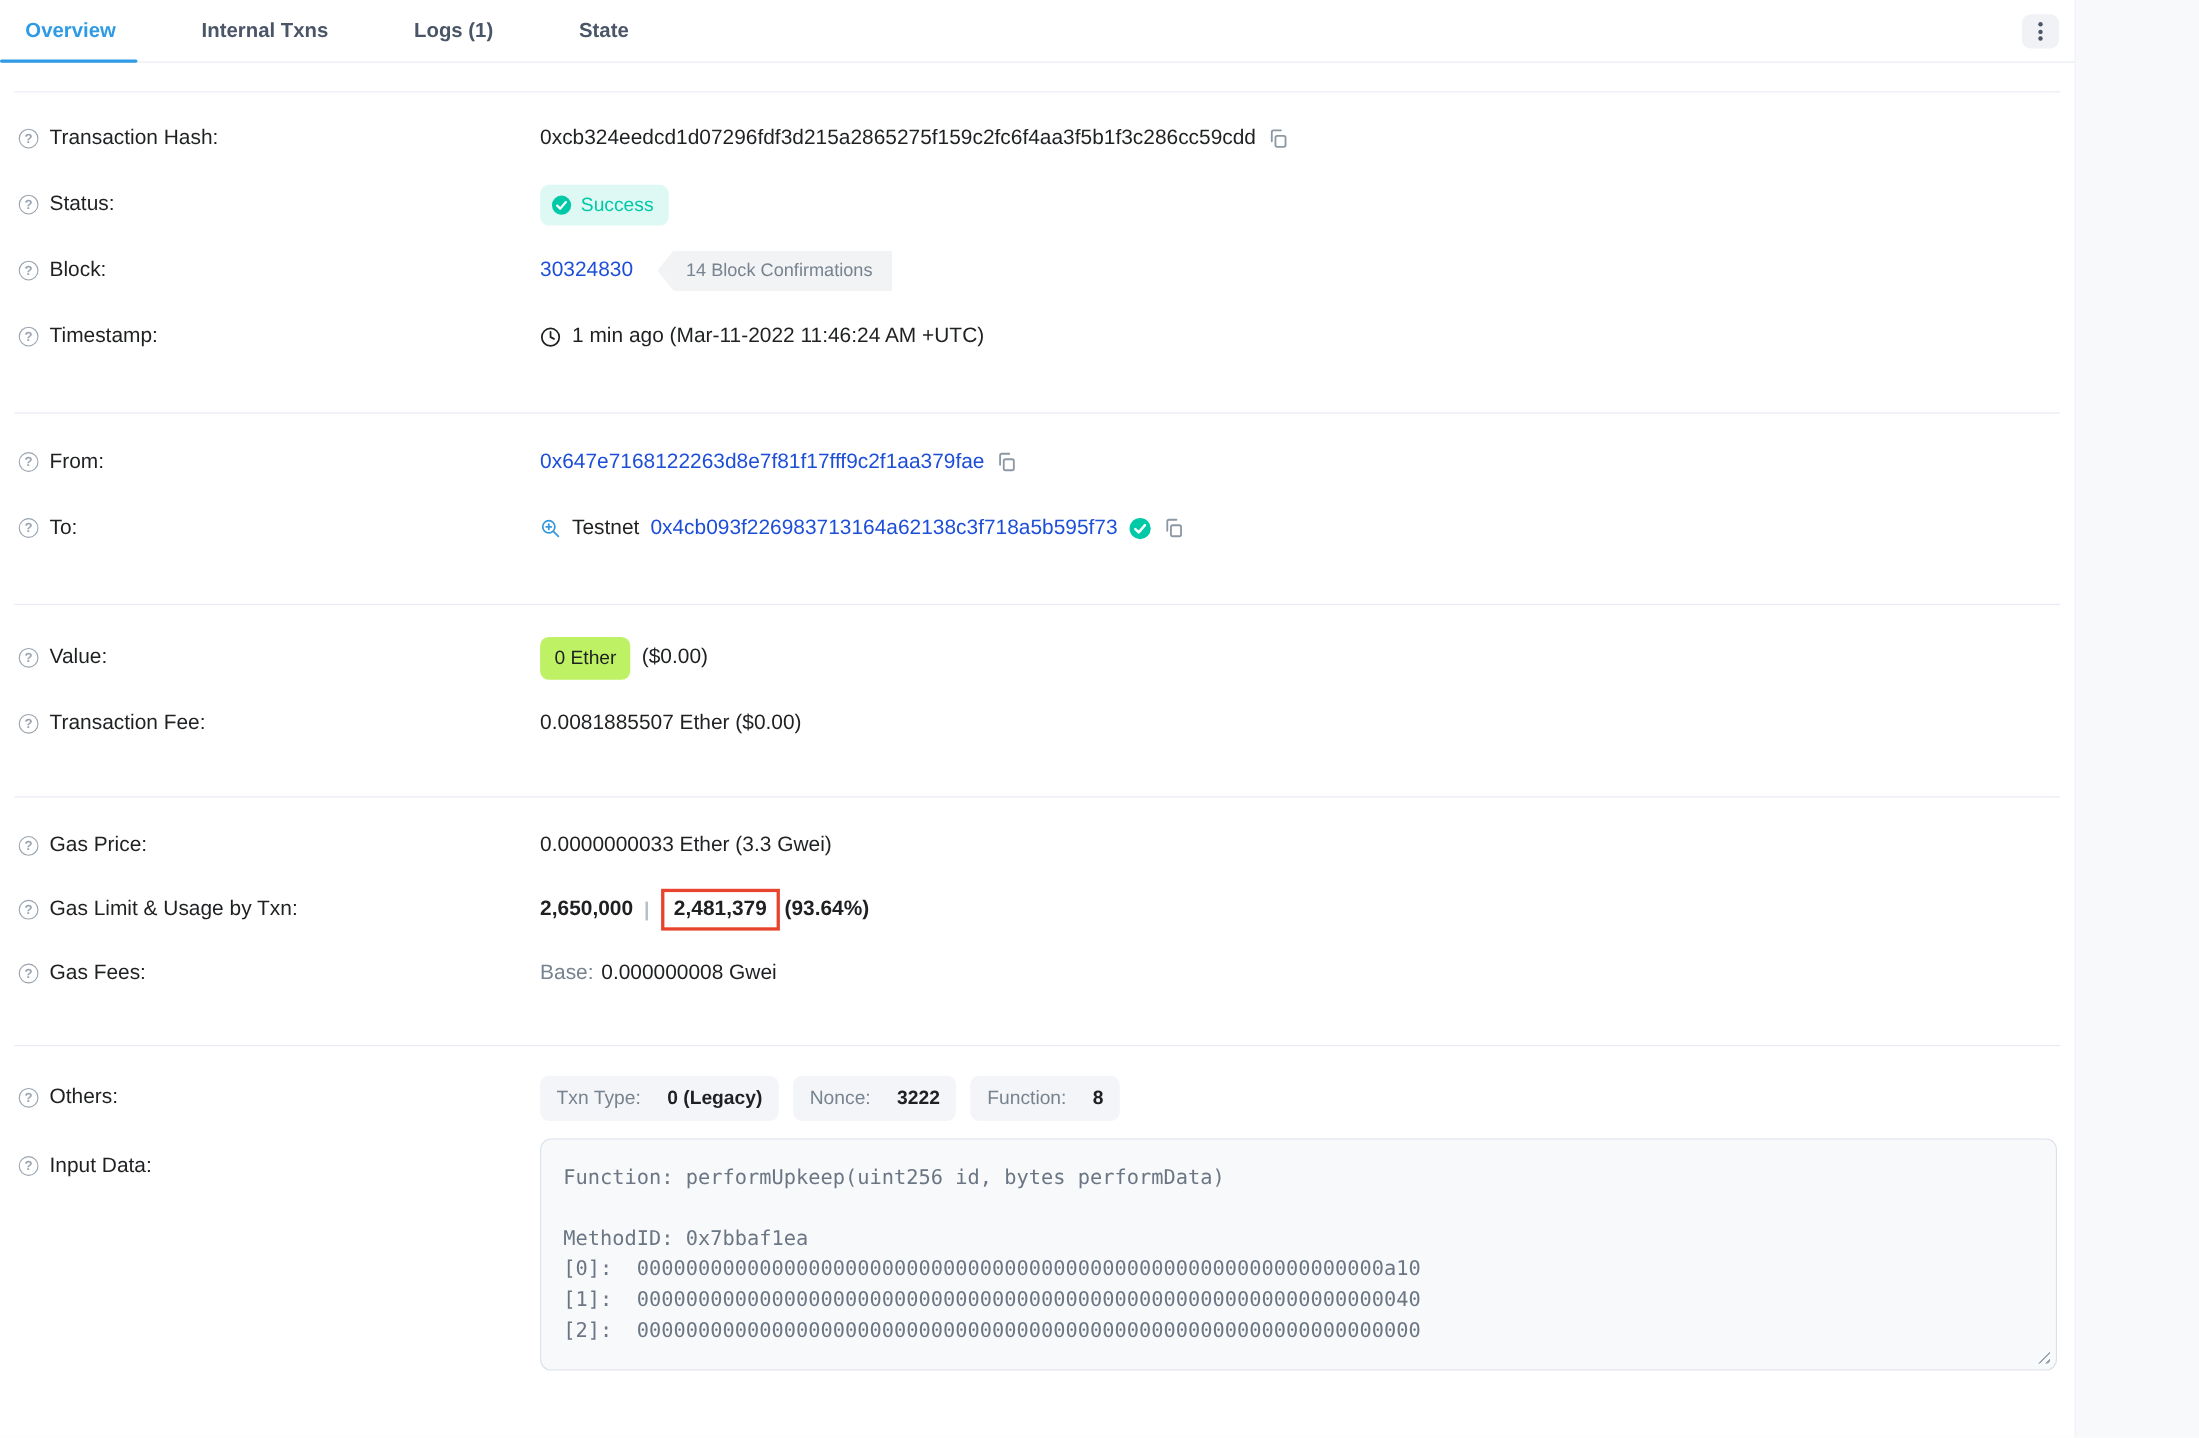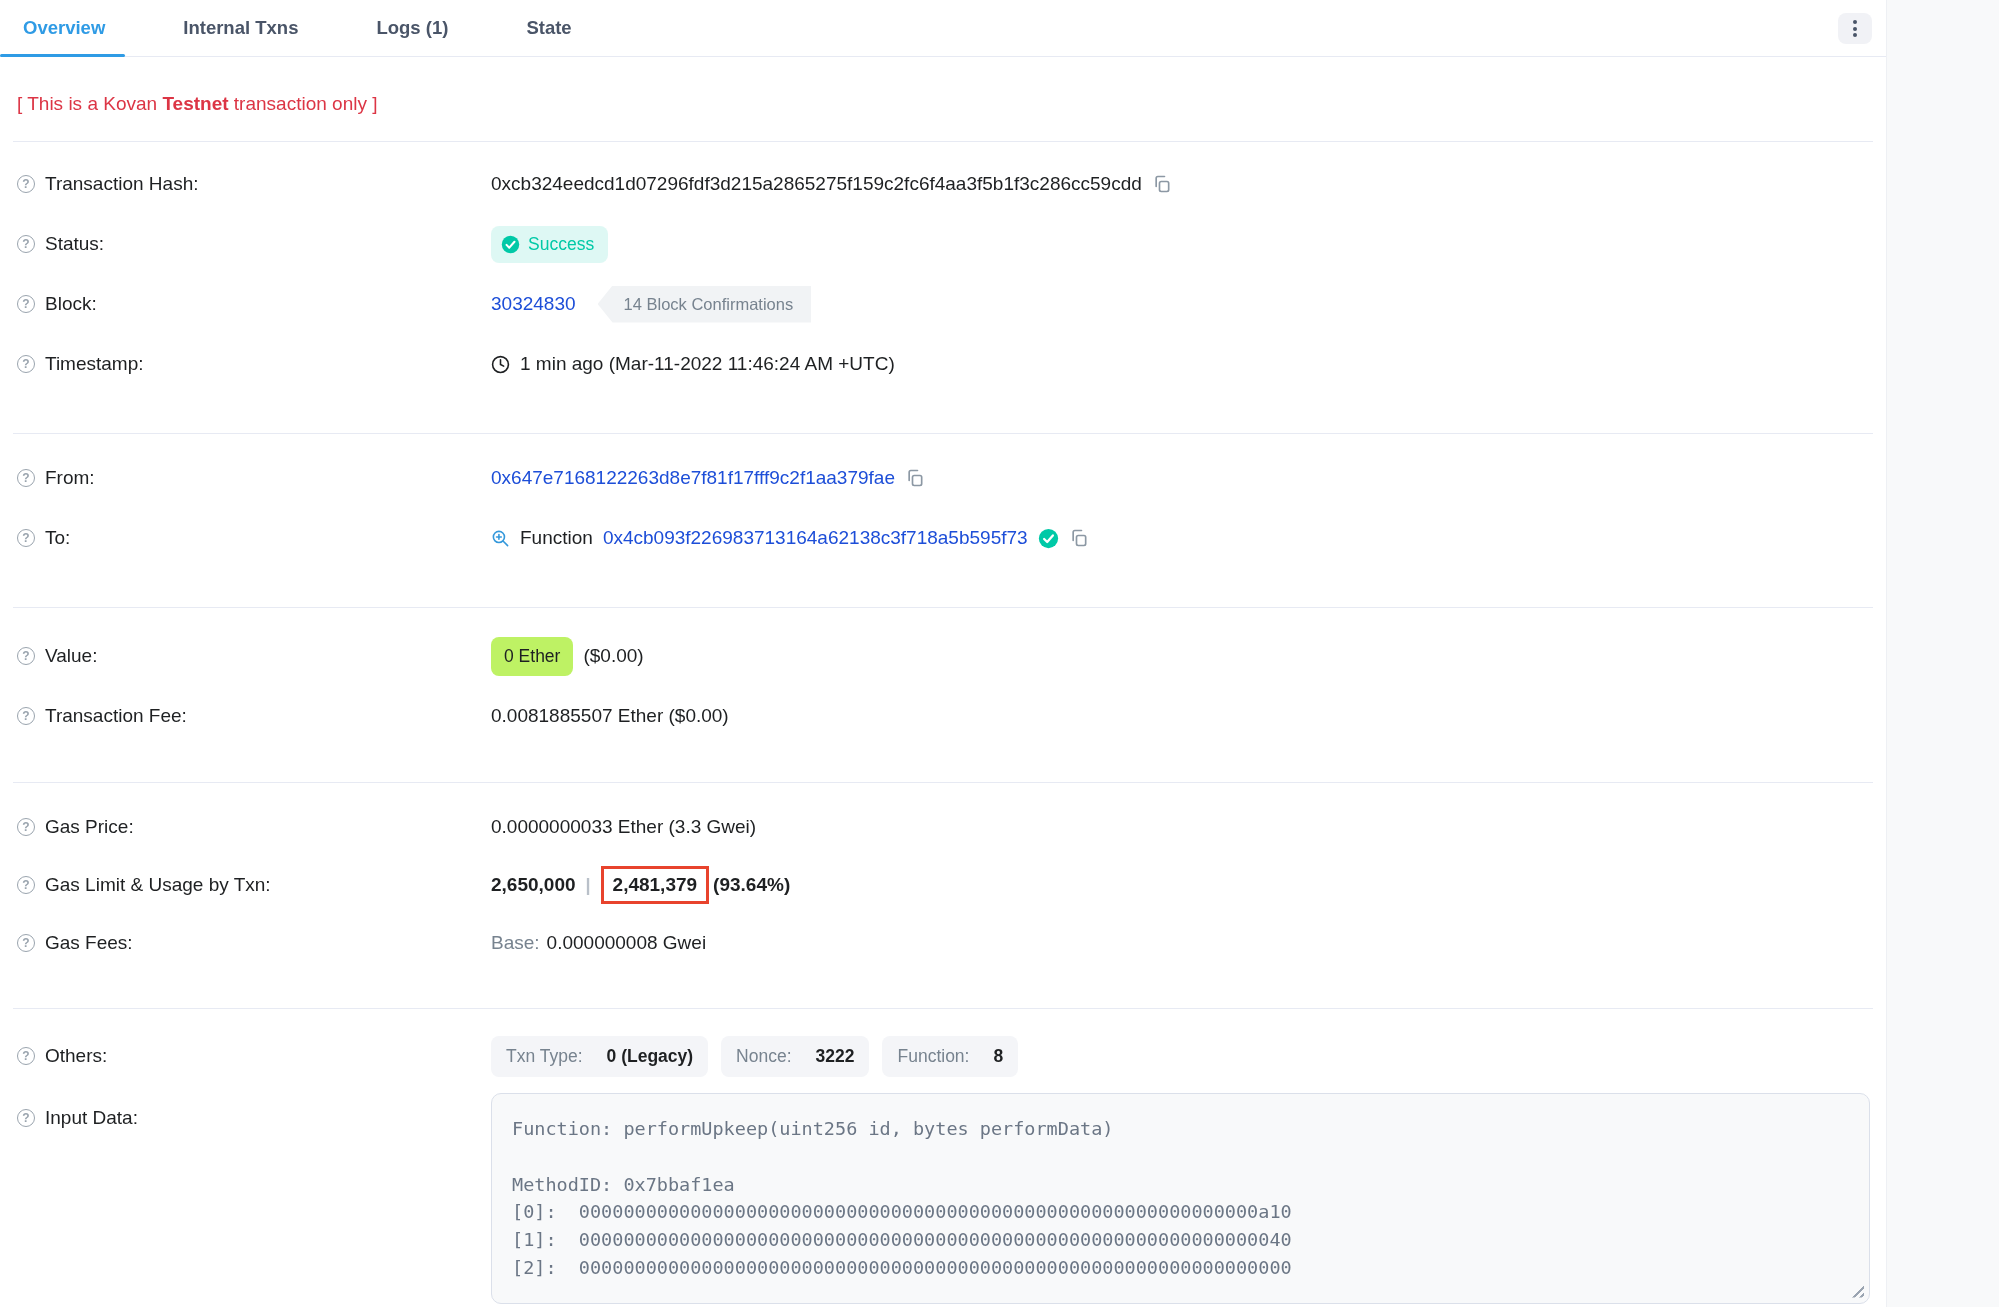--- a/index.html
+++ b/index.html
@@ -155,23 +155,20 @@
     <div class="tab">
         <span>State</span>
       </div>
     <div class="kebab-btn">
       <i></i>
         <i></i>
         <i></i>
     </div>
   </div>
 
-  <div class="warning">
-    <span>[ This is a Kovan </span><b>Testnet</b><span> transaction only ]</span>
-  </div>
   <div class="divider"></div>
 
   <div class="group">
     <div class="row">
       <div class="row-label">
         <i class="qicon">?</i>
         <span>Transaction Hash:</span>
       </div>
       <div class="row-value">
         <span>0xcb324eedcd1d07296fdf3d215a2865275f159c2fc6f4aa3f5b1f3c286cc59cdd</span>
@@ -251,21 +248,21 @@
       </div>
       <div class="row-value">
         <span class="icon-btn">
           <svg width="19" height="19" viewBox="0 0 24 24" fill="none" stroke="#3498db" stroke-width="2" stroke-linecap="round">
               <circle cx="10" cy="10" r="7"></circle>
               <line x1="15.5" y1="15.5" x2="21" y2="21"></line>
               <line x1="10" y1="7" x2="10" y2="13"></line>
               <line x1="7" y1="10" x2="13" y2="10"></line>
             </svg>
         </span>
-        <span>Function</span>
+        <span>Testnet</span>
         <a class="link">0x4cb093f226983713164a62138c3f718a5b595f73</a>
         <svg width="21" height="21" viewBox="0 0 24 24">
             <circle cx="12" cy="12" r="11" fill="#00c9a7"></circle>
             <polyline points="7,12.5 10.5,16 17,8.5" fill="none" stroke="#ffffff" stroke-width="2.6" stroke-linecap="round" stroke-linejoin="round"></polyline>
           </svg>
         <span class="icon-btn">
           <svg width="20" height="20" viewBox="0 0 24 24" fill="none" stroke="#8c98a4" stroke-width="2" stroke-linecap="round" stroke-linejoin="round">
               <rect x="9" y="9" width="11" height="12" rx="2"></rect>
               <path d="M5 15V5a2 2 0 0 1 2-2h8"></path>
             </svg>

